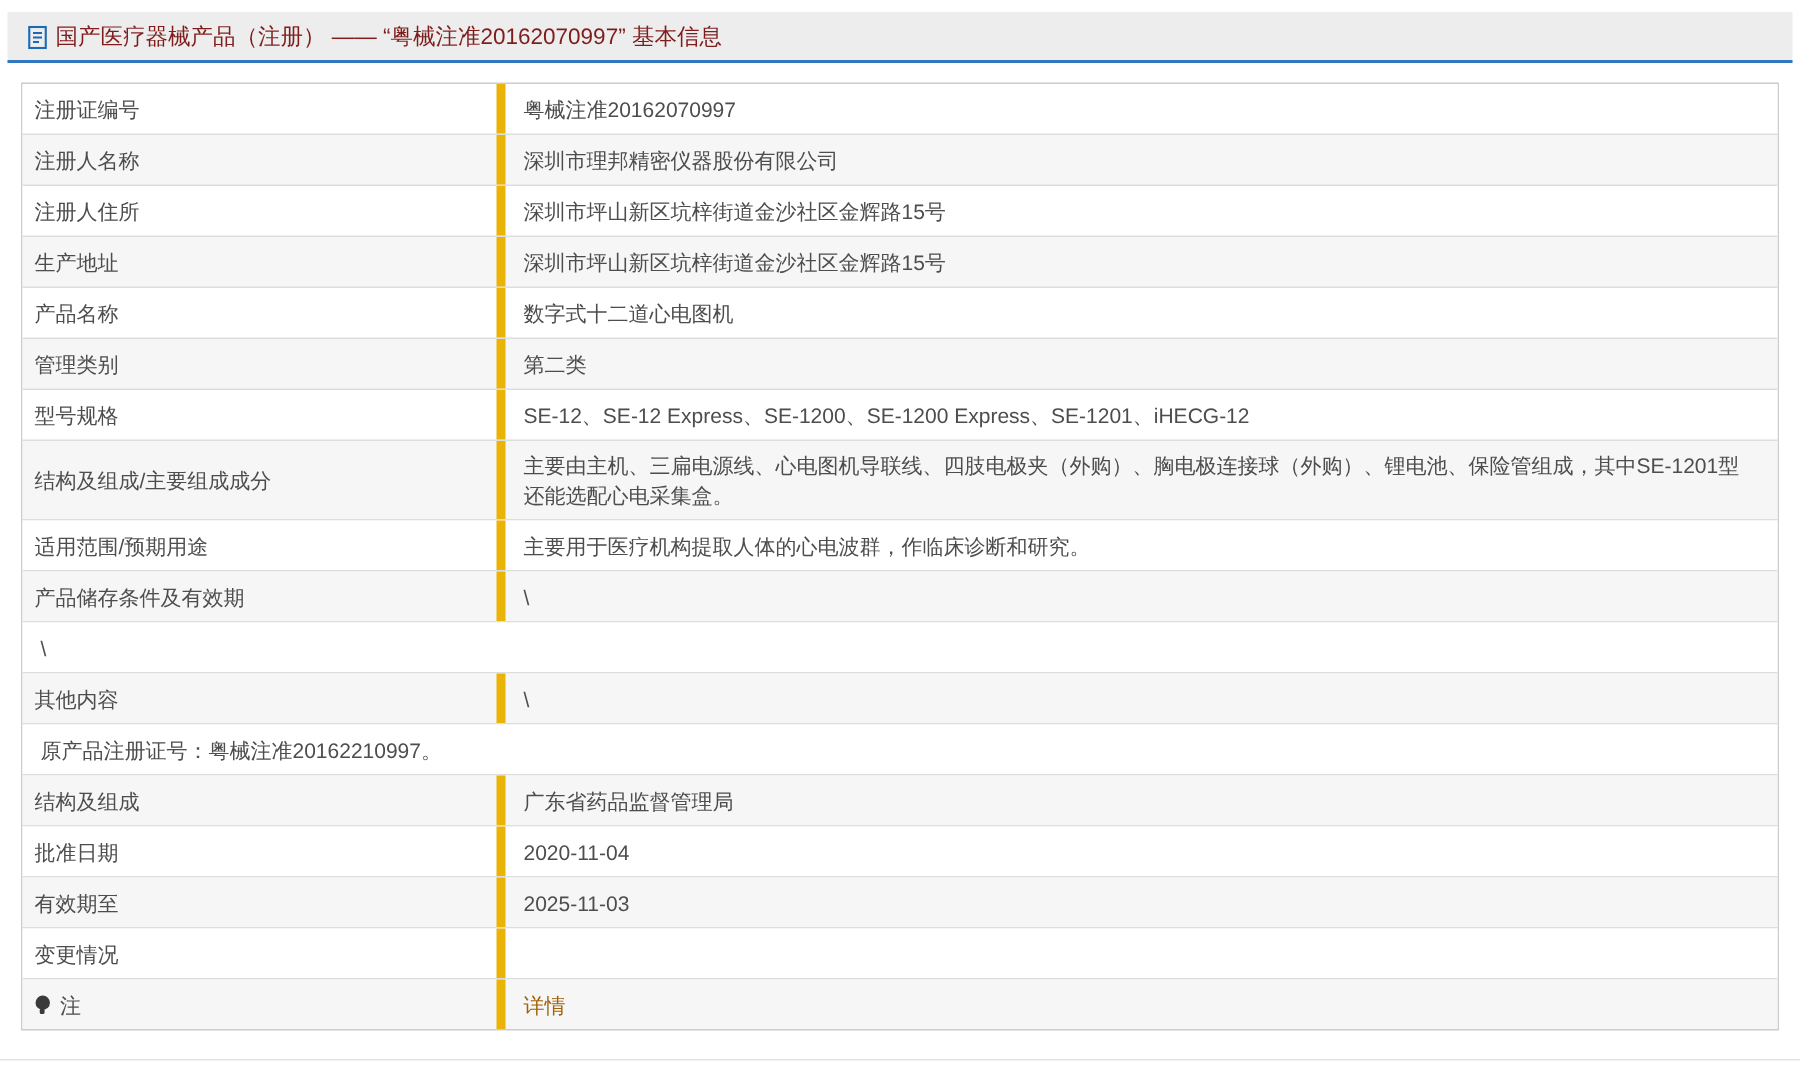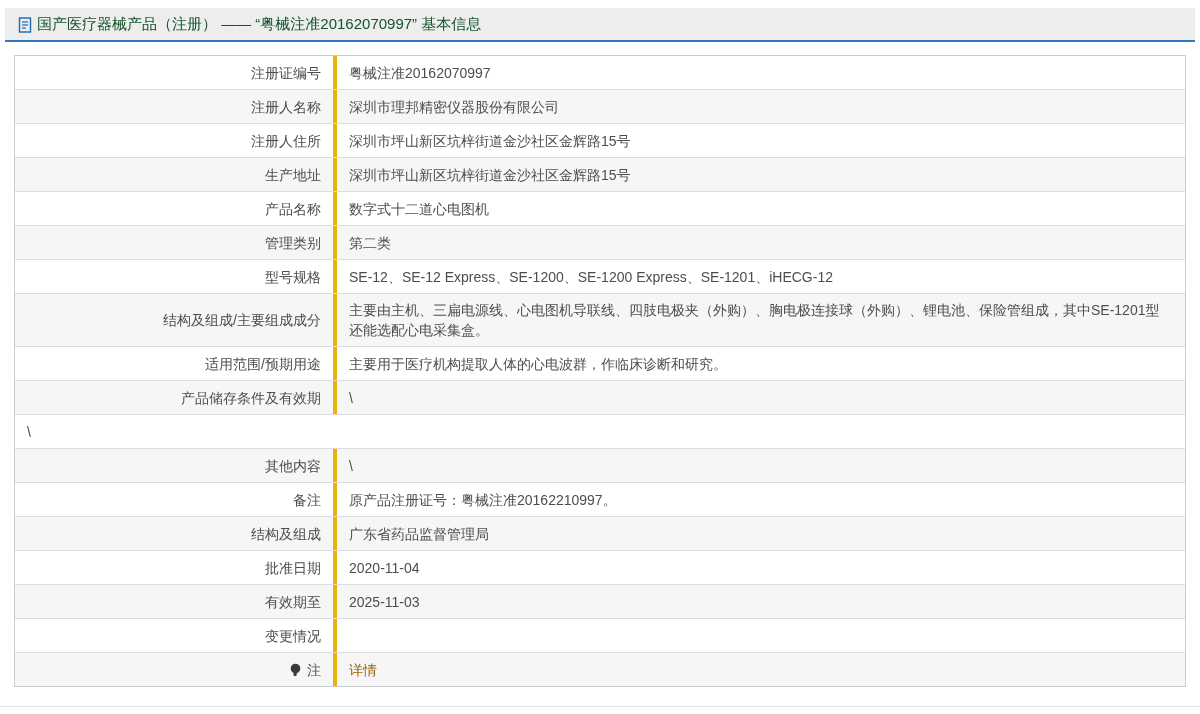--- a/index.html
+++ b/index.html
@@ -21,21 +21,21 @@
     left: 5px;
     right: 5px;
     top: 8px;
     height: 34px;
     background: #ededed;
     border-bottom: 2px solid #3178be;
     display: flex;
     align-items: center;
     padding-left: 13px;
     box-sizing: border-box;
-    color: #14532d;
+    color: #7f1d1d;
     font-size: 15px;
   }
   .titlebar .doc-icon {
     display: inline-flex;
     margin-right: 5px;
     margin-top: 1px;
   }
   .info-table {
     position: absolute;
     left: 14px;
@@ -57,24 +57,23 @@
     box-sizing: border-box;
     font-size: 14px;
     line-height: 20px;
     color: #4d4d4d;
     display: flex;
     align-items: center;
   }
   .cell.label {
     flex: 0 0 322px;
     width: 322px;
-    justify-content: flex-end;
     text-align: right;
     padding: 6px 12px 6px 8px;
-    border-right: 4px solid #eab308;
+    border-right: 6px solid #eab308;
     gap: 3px;
   }
   .cell.value {
     flex: 1 1 auto;
     padding: 6px 14px 6px 12px;
     text-align: left;
   }
   .cell.value a {
     color: #a16207;
     text-decoration: none;
@@ -197,23 +196,20 @@
       </div>
       <div class="row alt">
         <div class="cell label">
           <span>其他内容</span>
         </div>
         <div class="cell value">
           <span>\</span>
         </div>
       </div>
       <div class="row">
-        <div class="cell label">
-          <span>备注</span>
-        </div>
         <div class="cell value">
           <span>原产品注册证号：粤械注准20162210997。</span>
         </div>
       </div>
       <div class="row alt">
         <div class="cell label">
           <span>结构及组成</span>
         </div>
         <div class="cell value">
           <span>广东省药品监督管理局</span>

